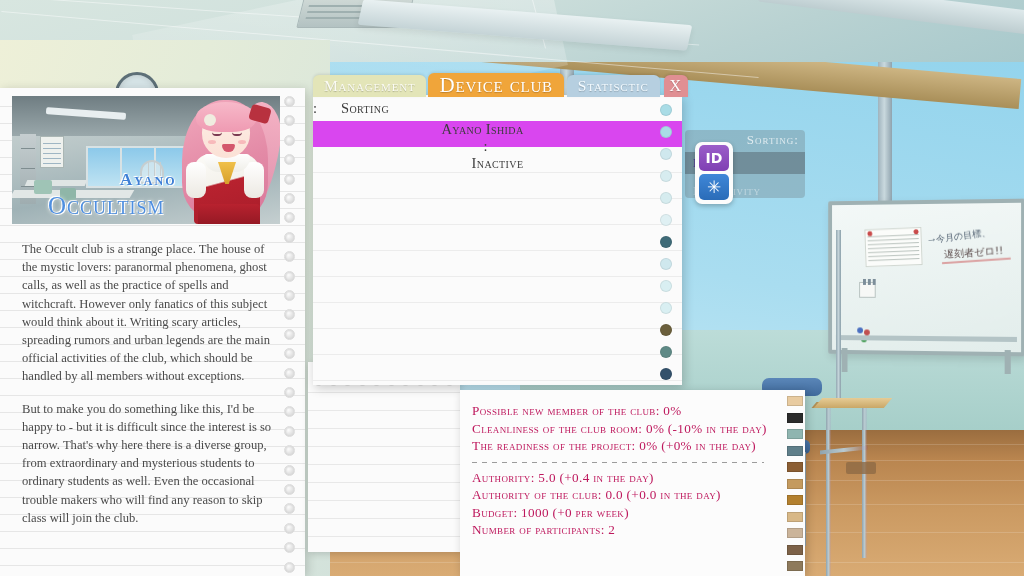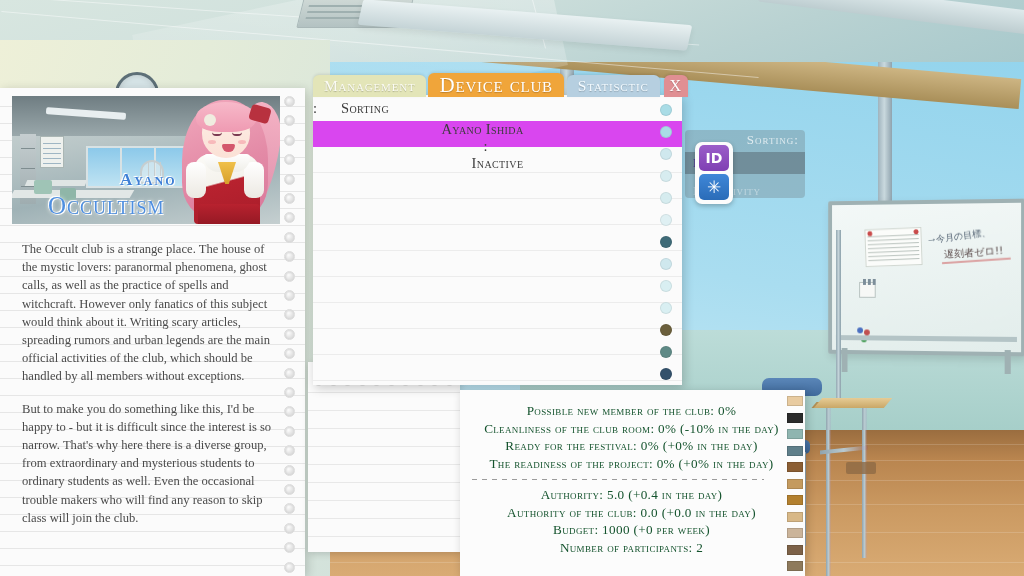--- a/index.html
+++ b/index.html
@@ -322,22 +322,22 @@
   .sort-btn.id { top:3px; background: linear-gradient(180deg,#9b5ec9,#7f3fb3); font-size:14px; letter-spacing:0; }
   .sort-btn.act { top:32px; background: linear-gradient(180deg,#3f87d8,#2a6cb8); font-size:17px; }
 
   
   #stats-panel {
     position:absolute; left:460px; top:390px; width:345px; height:186px;
     background:#fcfcfc; box-shadow: 2px 2px 9px rgba(0,0,0,.2); z-index:6;
     padding:12px 14px 0 12px;
   }
   .stat-line {
-    font-variant: small-caps; font-size:13.2px; color:#14532d;
-    letter-spacing:.35px; line-height:17.5px; white-space:nowrap;text-align:center;
+    font-variant: small-caps; font-size:13.2px; color:#be185d;
+    letter-spacing:.35px; line-height:17.5px; white-space:nowrap;
   }
   .stat-divider {
     margin:7px 0 6px 0; height:1px; width:292px;
     background: repeating-linear-gradient(to right,#9c9c9c 0 5px, transparent 5px 10px);
   }
   .swatch {
     position:absolute; right:2px; width:16px; height:10px;
     border:1px solid rgba(0,0,0,.12);
   }
 </style>
@@ -619,21 +619,20 @@
   <div class="sort-opt dim">By activity</div>
 </div>
 <div id="sort-buttons">
   <div class="sort-btn id">ID</div>
   <div class="sort-btn act">✳</div>
 </div>
 
 <div id="stats-panel">
   <div class="stat-line">Possible new member of the club: 0%</div>
   <div class="stat-line">Cleanliness of the club room: 0% (-10% in the day)</div>
-  <div class="stat-line">Ready for the festival: 0% (+0% in the day)</div>
   <div class="stat-line">The readiness of the project: 0% (+0% in the day)</div>
   <div class="stat-divider"></div>
   <div class="stat-line">Authority: 5.0 (+0.4 in the day)</div>
   <div class="stat-line">Authority of the club: 0.0 (+0.0 in the day)</div>
   <div class="stat-line">Budget: 1000 (+0 per week)</div>
   <div class="stat-line">Number of participants: 2</div>
   <div id="stat-swatches">
       <div class="swatch" style="top: 6px; background: rgb(232, 203, 160);"></div>
       <div class="swatch" style="top: 22.5px; background: rgb(43, 43, 43);"></div>
       <div class="swatch" style="top: 39px; background: rgb(143, 181, 176);"></div>

